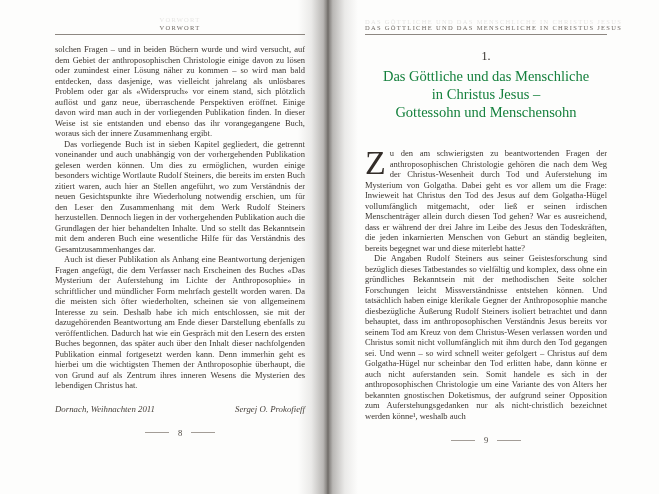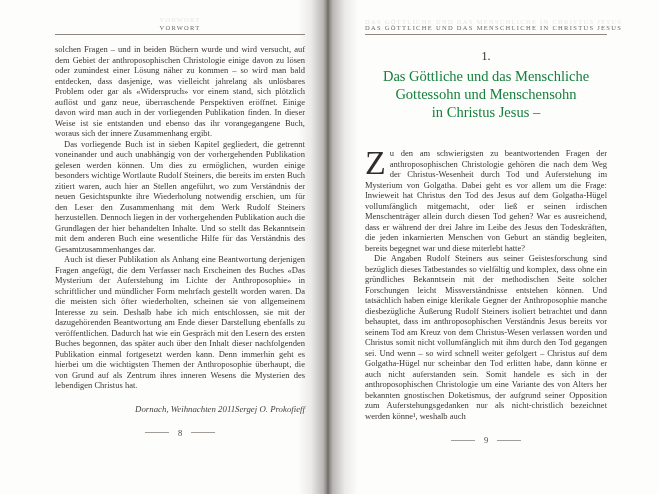--- a/index.html
+++ b/index.html
@@ -71,21 +71,21 @@
     margin-top:3px;
     text-align:center;
     font-size:14.5px;
     line-height:18px;
     color:#15803d;
   }
 
   .signature-row{
     margin-top:13px;
     display:flex;
-    justify-content:flex-end;
+    justify-content:space-between;
     font-style:italic;
     font-size:8.8px;
     color:#453f39;
   }
 
   .page-footer{
     margin-top:14px;
     display:flex;
     align-items:center;
     justify-content:center;
@@ -149,22 +149,22 @@
   <div class="page page-right">
     <div class="ghost-head ghost-r">DAS GÖTTLICHE UND DAS MENSCHLICHE IN CHRISTUS JESUS</div>
 
     <div class="content-r">
       <div class="running-head">DAS GÖTTLICHE UND DAS MENSCHLICHE IN CHRISTUS JESUS</div>
       <div class="head-rule"></div>
 
       <div class="chapter-number">1.</div>
       <div class="chapter-title">
         <div>Das Göttliche und das Menschliche</div>
+        <div>in Christus Jesus –</div>
         <div>Gottessohn und Menschensohn</div>
-        <div>in Christus Jesus –</div>
       </div>
 
       <div class="body-text body-r">
         <p><span class="dropcap">Z</span><span>u den am schwierigsten zu beantwortenden Fragen der anthroposophischen Christologie gehören die nach dem Weg der Christus-Wesenheit durch Tod und Auferstehung im Mysterium von Golgatha. Dabei geht es vor allem um die Frage: Inwieweit hat Christus den Tod des Jesus auf dem Golgatha-Hügel vollumfänglich mitgemacht, oder ließ er seinen irdischen Menschenträger allein durch diesen Tod gehen? War es ausreichend, dass er während der drei Jahre im Leibe des Jesus den Todeskräften, die jeden inkarnierten Menschen von Geburt an ständig begleiten, bereits begegnet war und diese miterlebt hatte?</span></p>
         <p class="indent">Die Angaben Rudolf Steiners aus seiner Geistesforschung sind bezüglich dieses Tatbestandes so vielfältig und komplex, dass ohne ein gründliches Bekanntsein mit der methodischen Seite solcher Forschungen leicht Missverständnisse entstehen können. Und tatsächlich haben einige klerikale Gegner der Anthroposophie manche diesbezügliche Äußerung Rudolf Steiners isoliert betrachtet und dann behauptet, dass im anthroposophischen Verständnis Jesus bereits vor seinem Tod am Kreuz von dem Christus-Wesen verlassen worden und Christus somit nicht vollumfänglich mit ihm durch den Tod gegangen sei. Und wenn – so wird schnell weiter gefolgert – Christus auf dem Golgatha-Hügel nur scheinbar den Tod erlitten habe, dann könne er auch nicht auferstanden sein. Somit handele es sich in der anthroposophischen Christologie um eine Variante des von Alters her bekannten gnostischen Doketismus, der aufgrund seiner Opposition zum Auferstehungsgedanken nur als nicht-christlich bezeichnet werden könne¹, weshalb auch</p>
       </div>
 
       <div class="page-footer">
         <span class="footer-dash"></span>
         <span>9</span>

